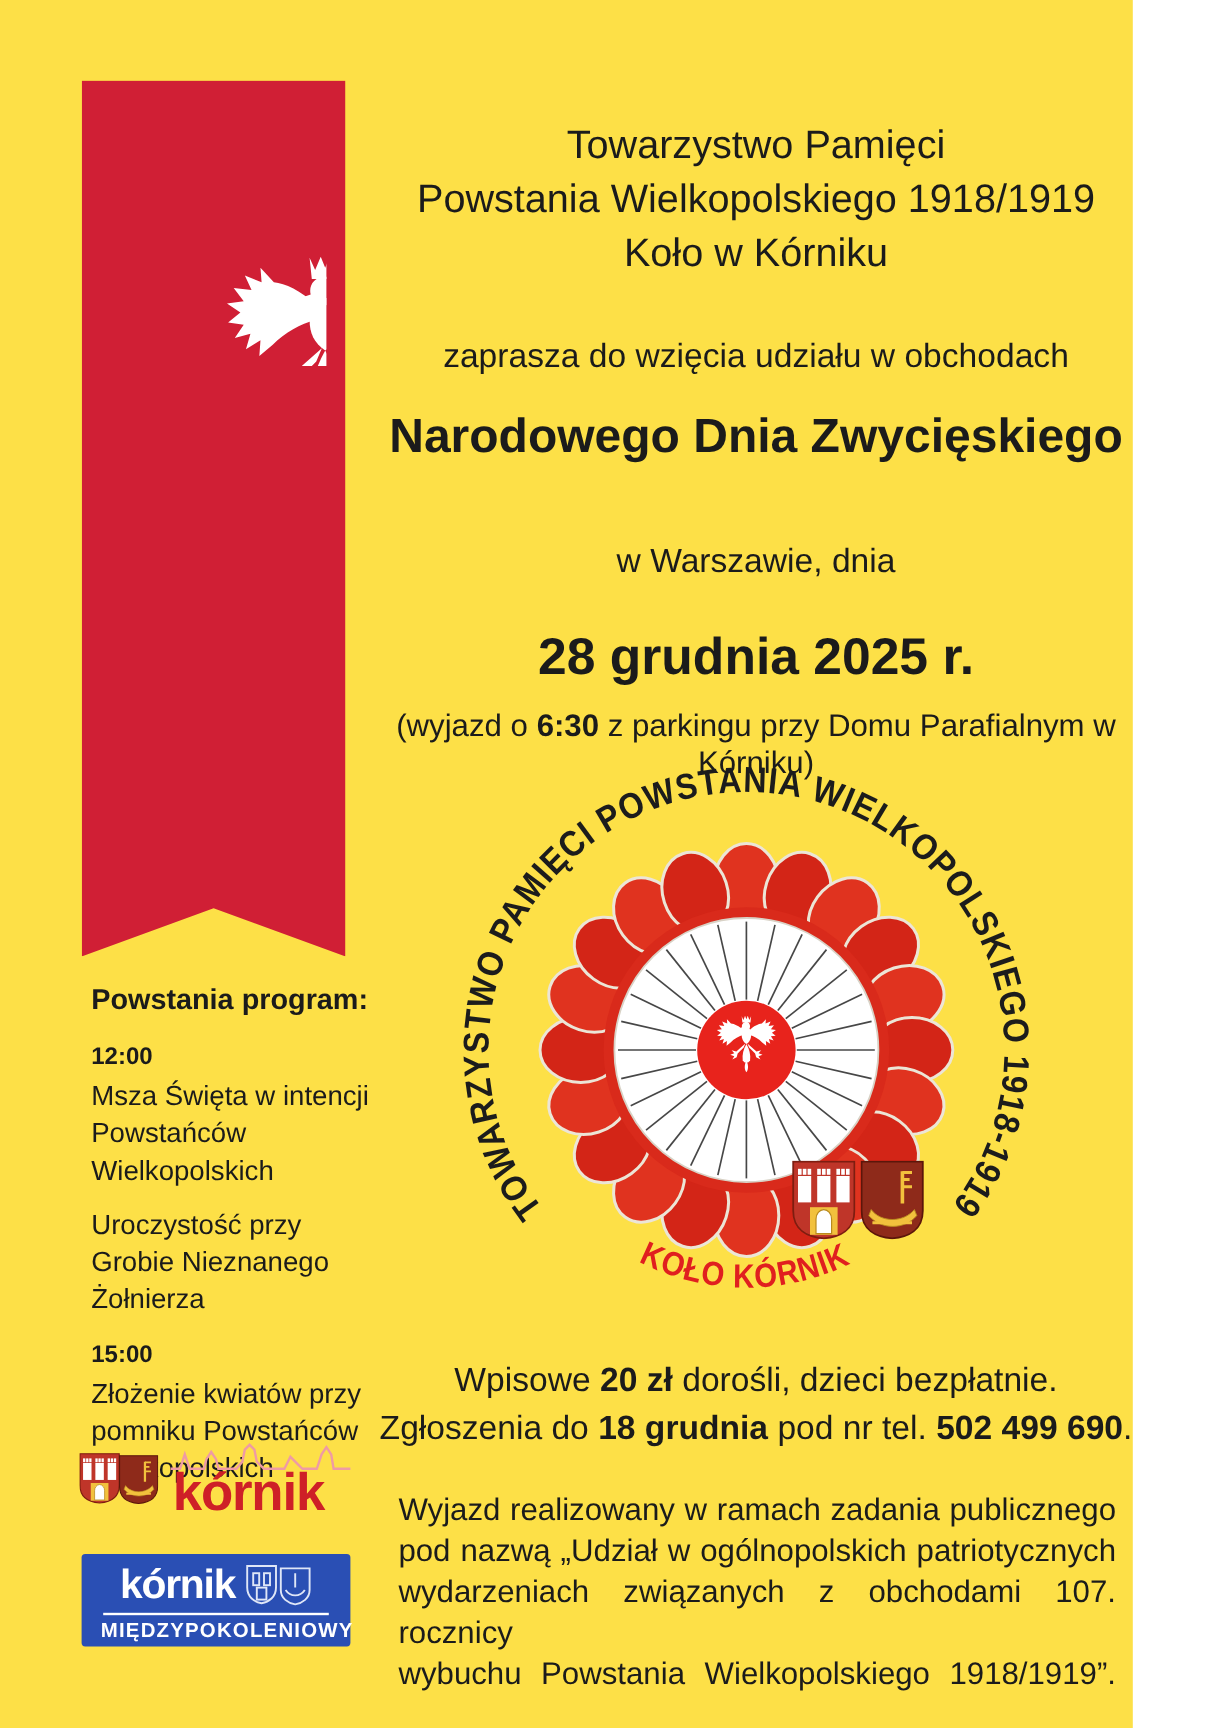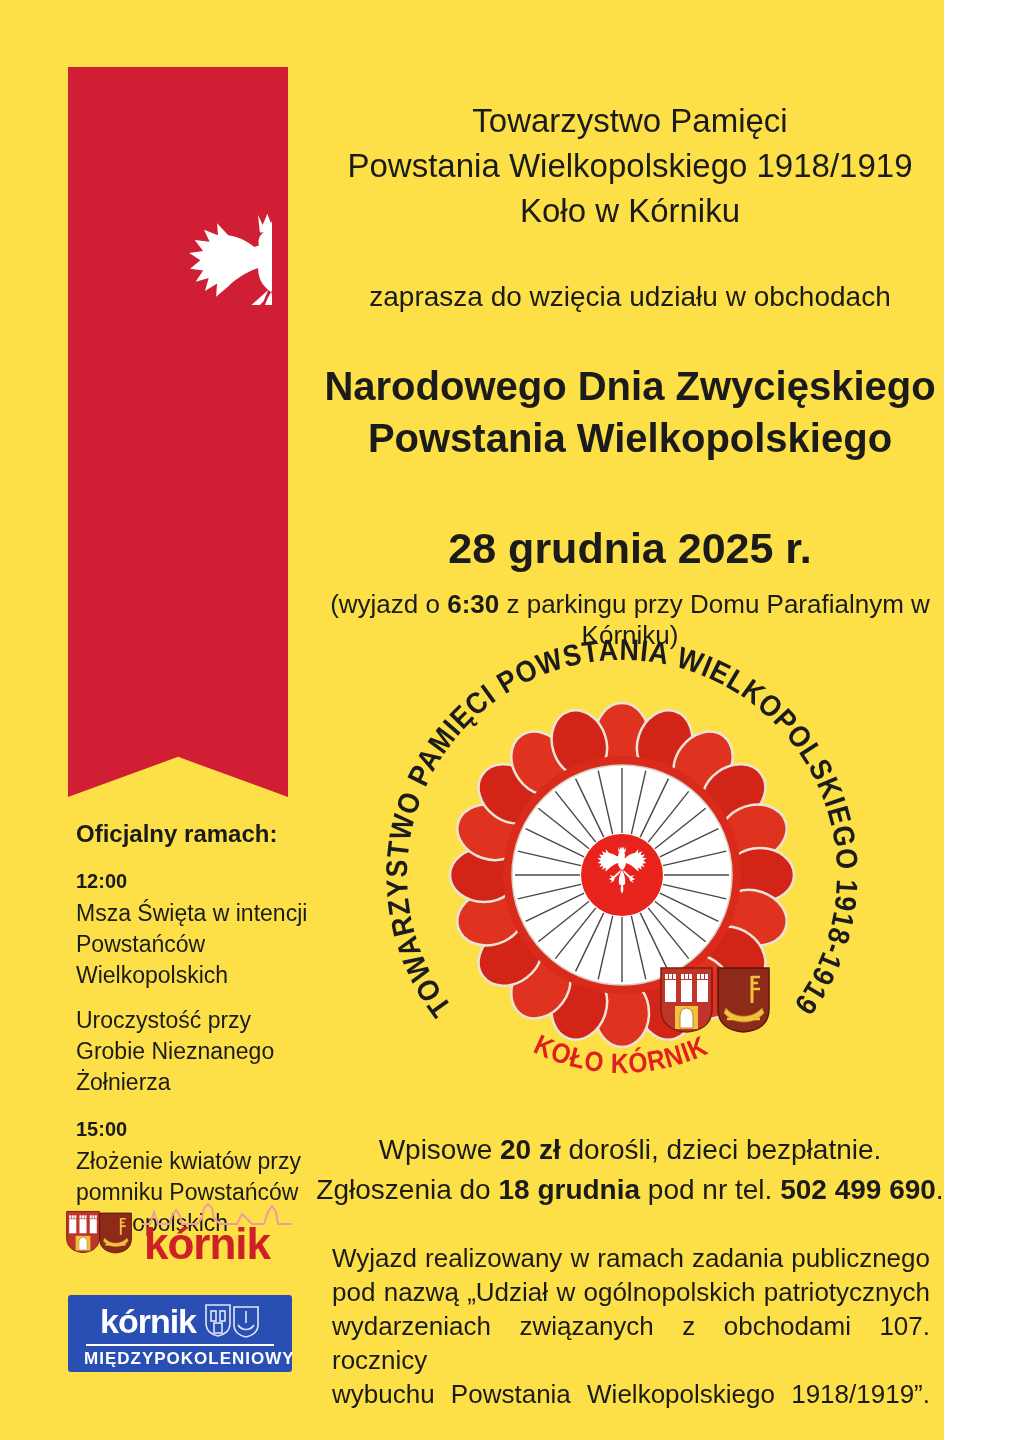--- a/index.html
+++ b/index.html
@@ -16,21 +16,21 @@
   .program{position:absolute;left:76px;top:820px;width:240px;}
   .program-title{font-size:24px;font-weight:700;margin-bottom:16px;}
   .p-item{margin-bottom:14px;}
   .p-time{font-size:20px;font-weight:700;line-height:34px;}
   .p-line{font-size:23px;line-height:31px;}
 
   
   .cblock{position:absolute;left:310px;width:640px;text-align:center;}
   .org-name{top:98px;font-size:33px;line-height:45px;}
   .invite{top:281px;font-size:28px;}
-  .event-title{top:338px;font-size:40px;font-weight:700;line-height:52px;margin-top:22px;}
+  .event-title{top:338px;font-size:40px;font-weight:700;line-height:52px;}
   .city{top:452px;font-size:28px;}
   .date{top:524px;font-size:43px;font-weight:700;}
   .departure{top:589px;font-size:26px;}
   .fees{top:1130px;font-size:28px;line-height:40px;}
 
   .footer{position:absolute;left:332px;top:1241px;width:598px;font-size:26px;line-height:34px;}
   .footer-line{text-align:justify;text-align-last:justify;}
 
   
   #seal{position:absolute;left:342px;top:595px;width:560px;height:560px;}
@@ -114,23 +114,23 @@
   <div class="cblock org-name">
     <div>Towarzystwo Pamięci</div>
     <div>Powstania Wielkopolskiego 1918/1919</div>
     <div>Koło w Kórniku</div>
   </div>
 
   <div class="cblock invite">zaprasza do wzięcia udziału w obchodach</div>
 
   <div class="cblock event-title">
     <div>Narodowego Dnia Zwycięskiego</div>
-    <div>Powstania Wielkopolskiego</div>
-  </div>
-
+  </div>
+
+  <div class="cblock city">w Warszawie, dnia</div>
   <div class="cblock date">28 grudnia 2025 r.</div>
   <div class="cblock departure"><span>(wyjazd o </span><span class="b">6:30</span><span> z parkingu przy Domu Parafialnym w Kórniku)</span></div>
 
   <div id="seal">
     <svg width="560" height="560" viewBox="-280 -280 560 560">
       <defs>
         <path id="arcTop" d="M -169.4 132.4 A 215 215 0 1 1 169.4 132.4" fill="none"></path>
         <path id="arcBottom" d="M -89.9 176.4 A 198 198 0 0 0 89.9 176.4" fill="none"></path>
       </defs>
 
@@ -201,21 +201,21 @@
       <g transform="translate(38,92)">
         <use href="#shield-castle" width="53" height="66"></use>
       </g>
       <g transform="translate(95,92)">
         <use href="#shield-boat" width="53" height="66"></use>
       </g>
     </svg>
   </div>
 
   <div class="program">
-    <div class="program-title">Oficjalny ramach:</div>
+    <div class="program-title">Powstania program:</div>
 
     <div class="p-item">
       <div class="p-time">12:00</div>
       <div class="p-line">Msza Święta w intencji</div>
       <div class="p-line">Powstańców</div>
       <div class="p-line">Wielkopolskich</div>
     </div>
 
     <div class="p-item">
       <div class="p-line">Uroczystość przy</div>

